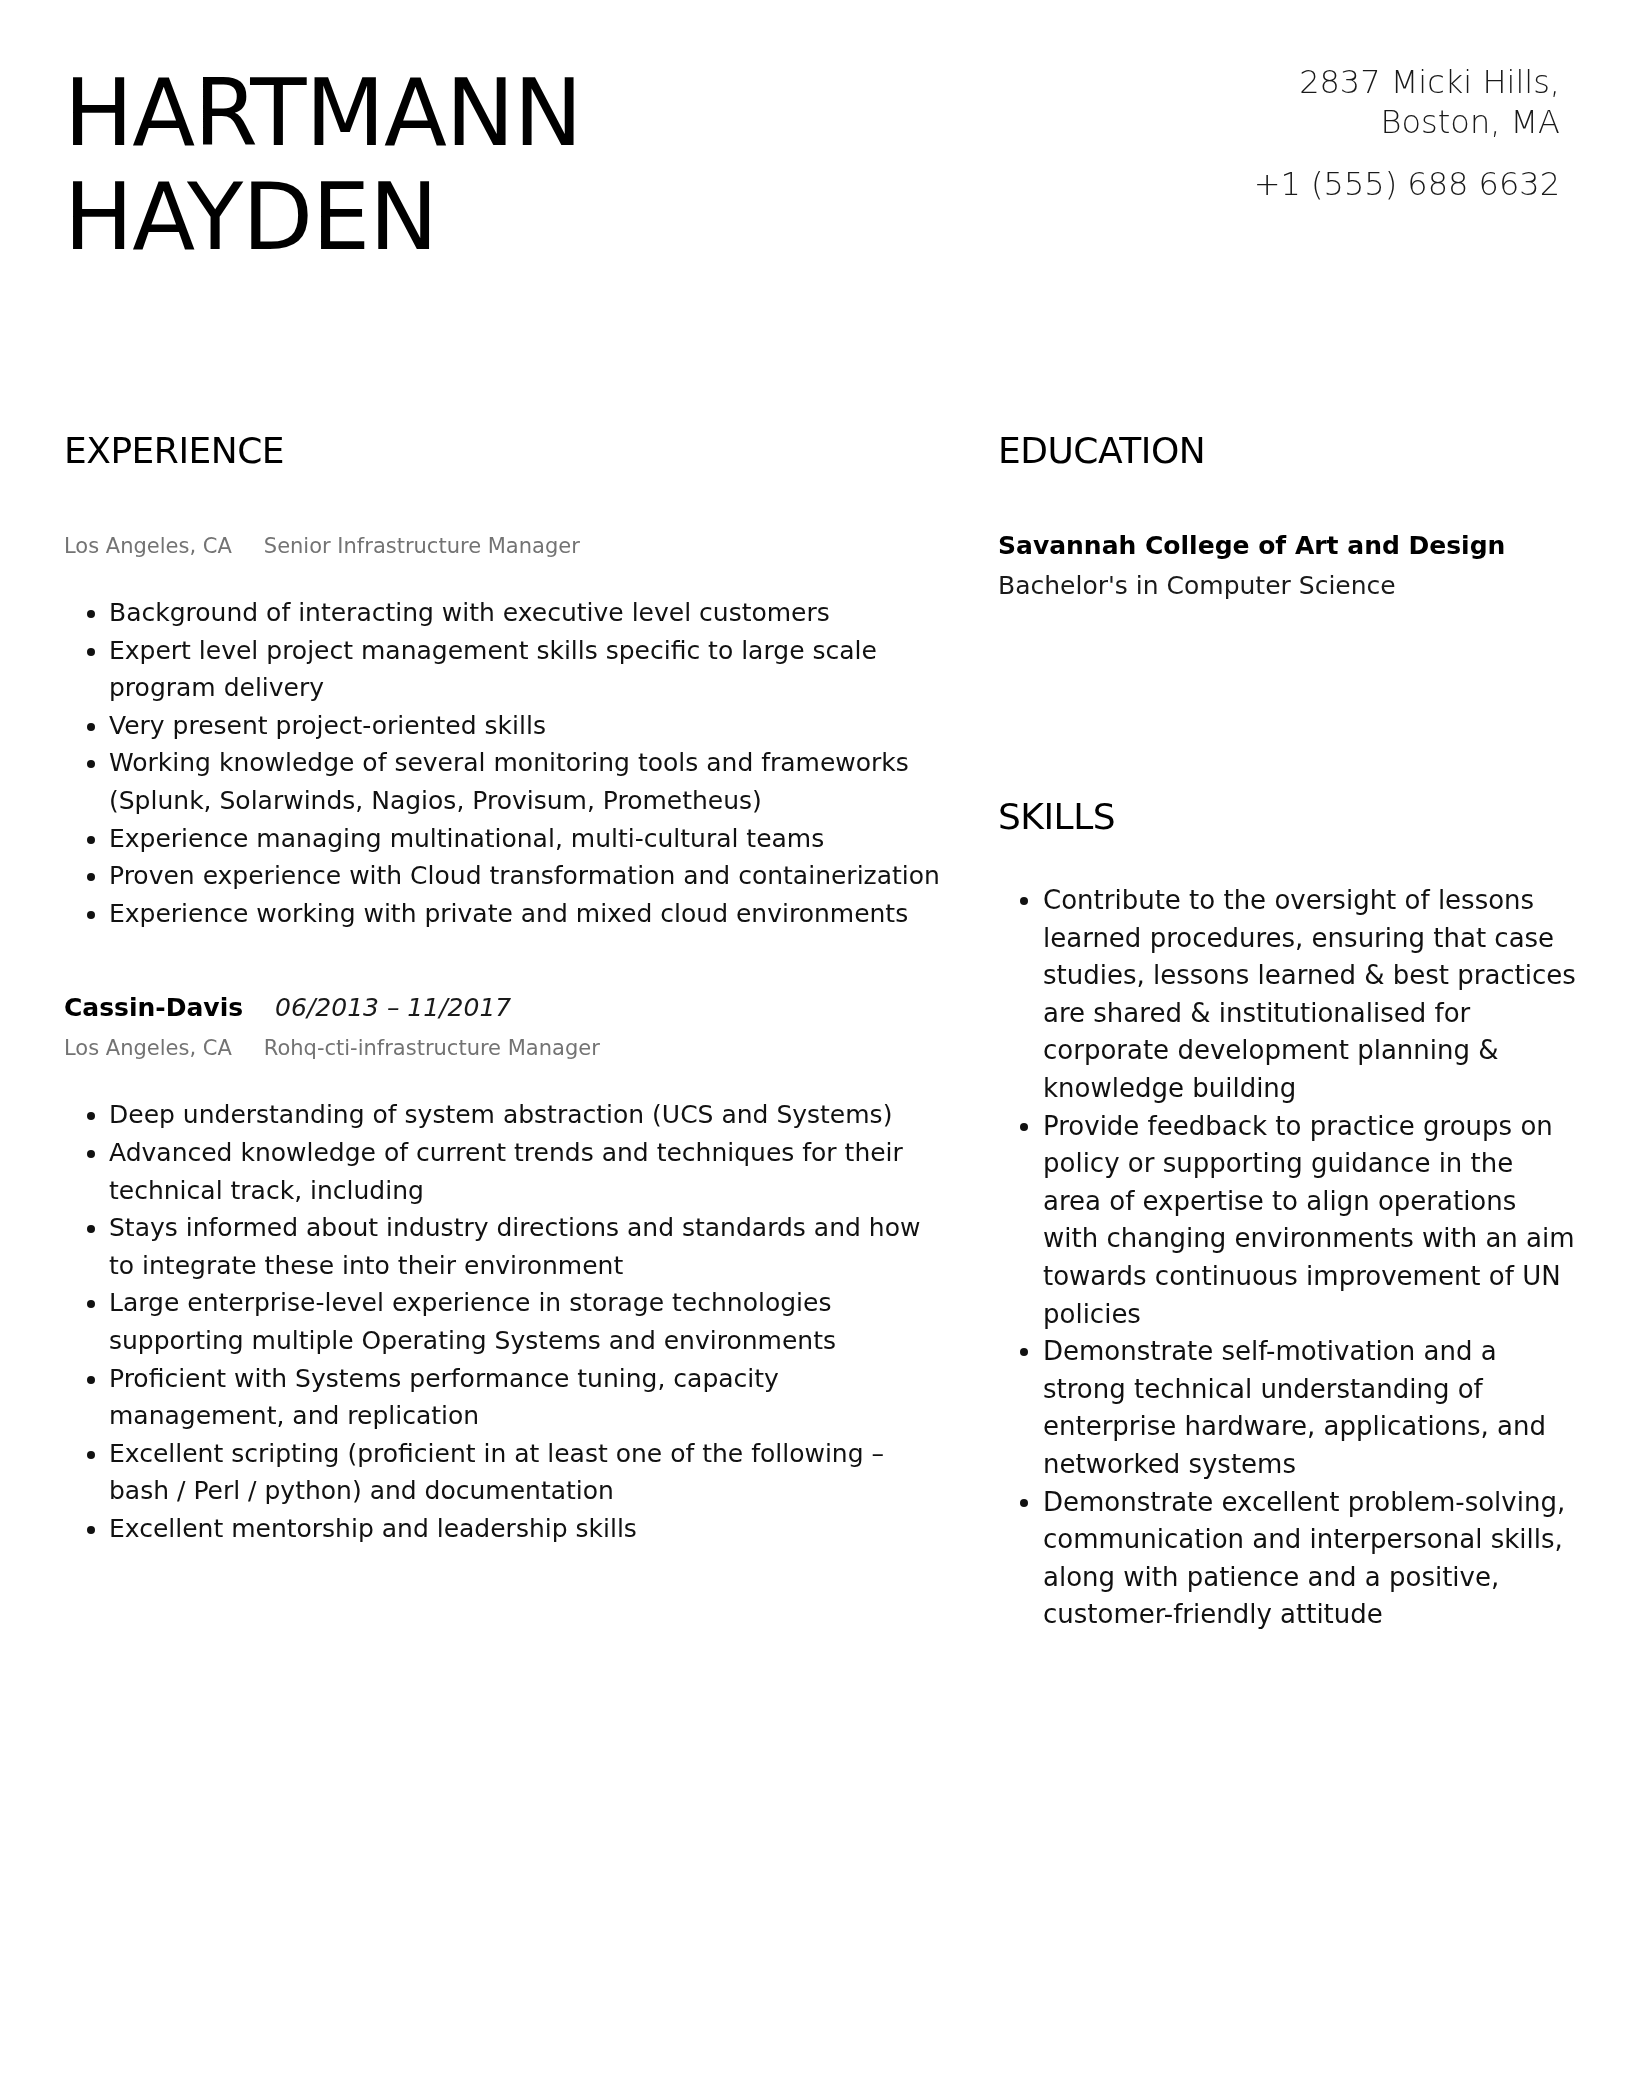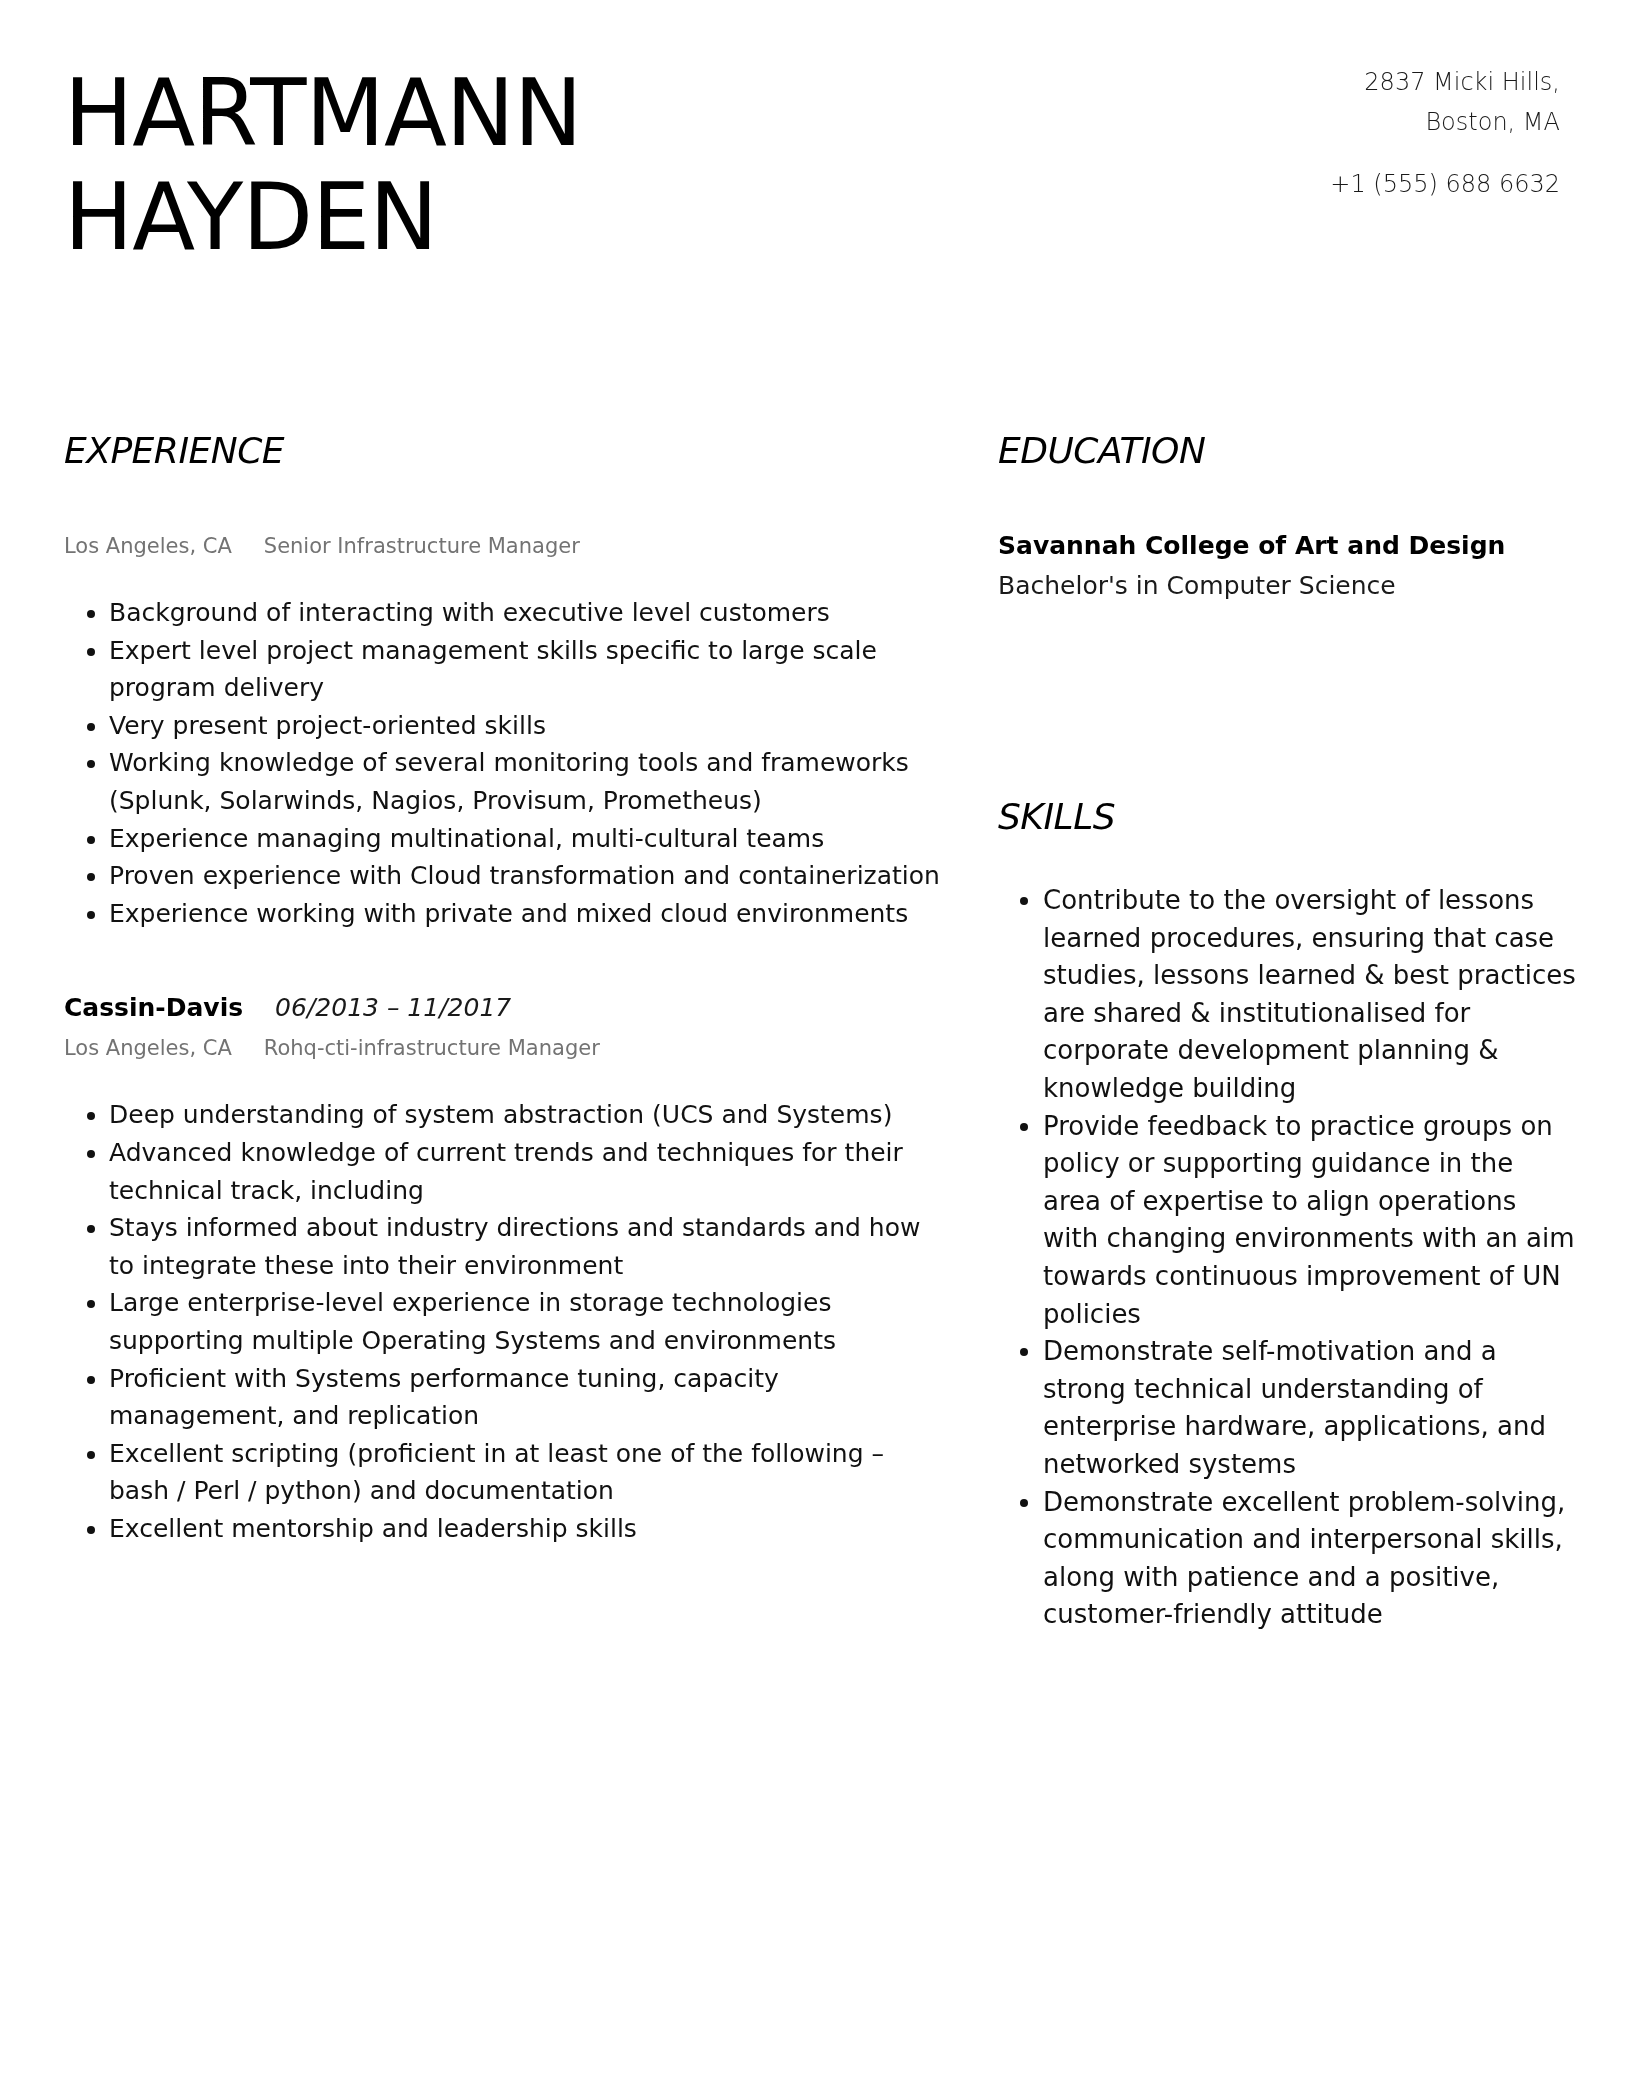--- a/index.html
+++ b/index.html
@@ -26,21 +26,21 @@
       line-height: 104px;
       letter-spacing: -1px;
       color: #000000;
     }
     .name span { display: block; }
     .contact {
       position: absolute;
       right: 72px;
       top: 62px;
       text-align: right;
-      font-size: 24px;
+      font-size: 32px;
       line-height: 40px;
       font-weight: 300;
       color: #1a1a1a;
     }
     .contact .addr span { display: block; }
     .contact .phone { margin-top: 22px; }
 
     .col-left {
       position: absolute;
       left: 64px;
@@ -53,21 +53,20 @@
       top: 428px;
       width: 580px;
     }
     .section-title {
       margin: 0;
       font-weight: normal;
       font-size: 36px;
       line-height: 46px;
       letter-spacing: -0.5px;
       color: #000000;
-      font-style: italic;
     }
     .job, .edu {
       margin-top: 52px;
     }
     .job + .job { margin-top: 56px; }
     .job-head {
       font-size: 25px;
       line-height: 40px;
     }
     .company {

